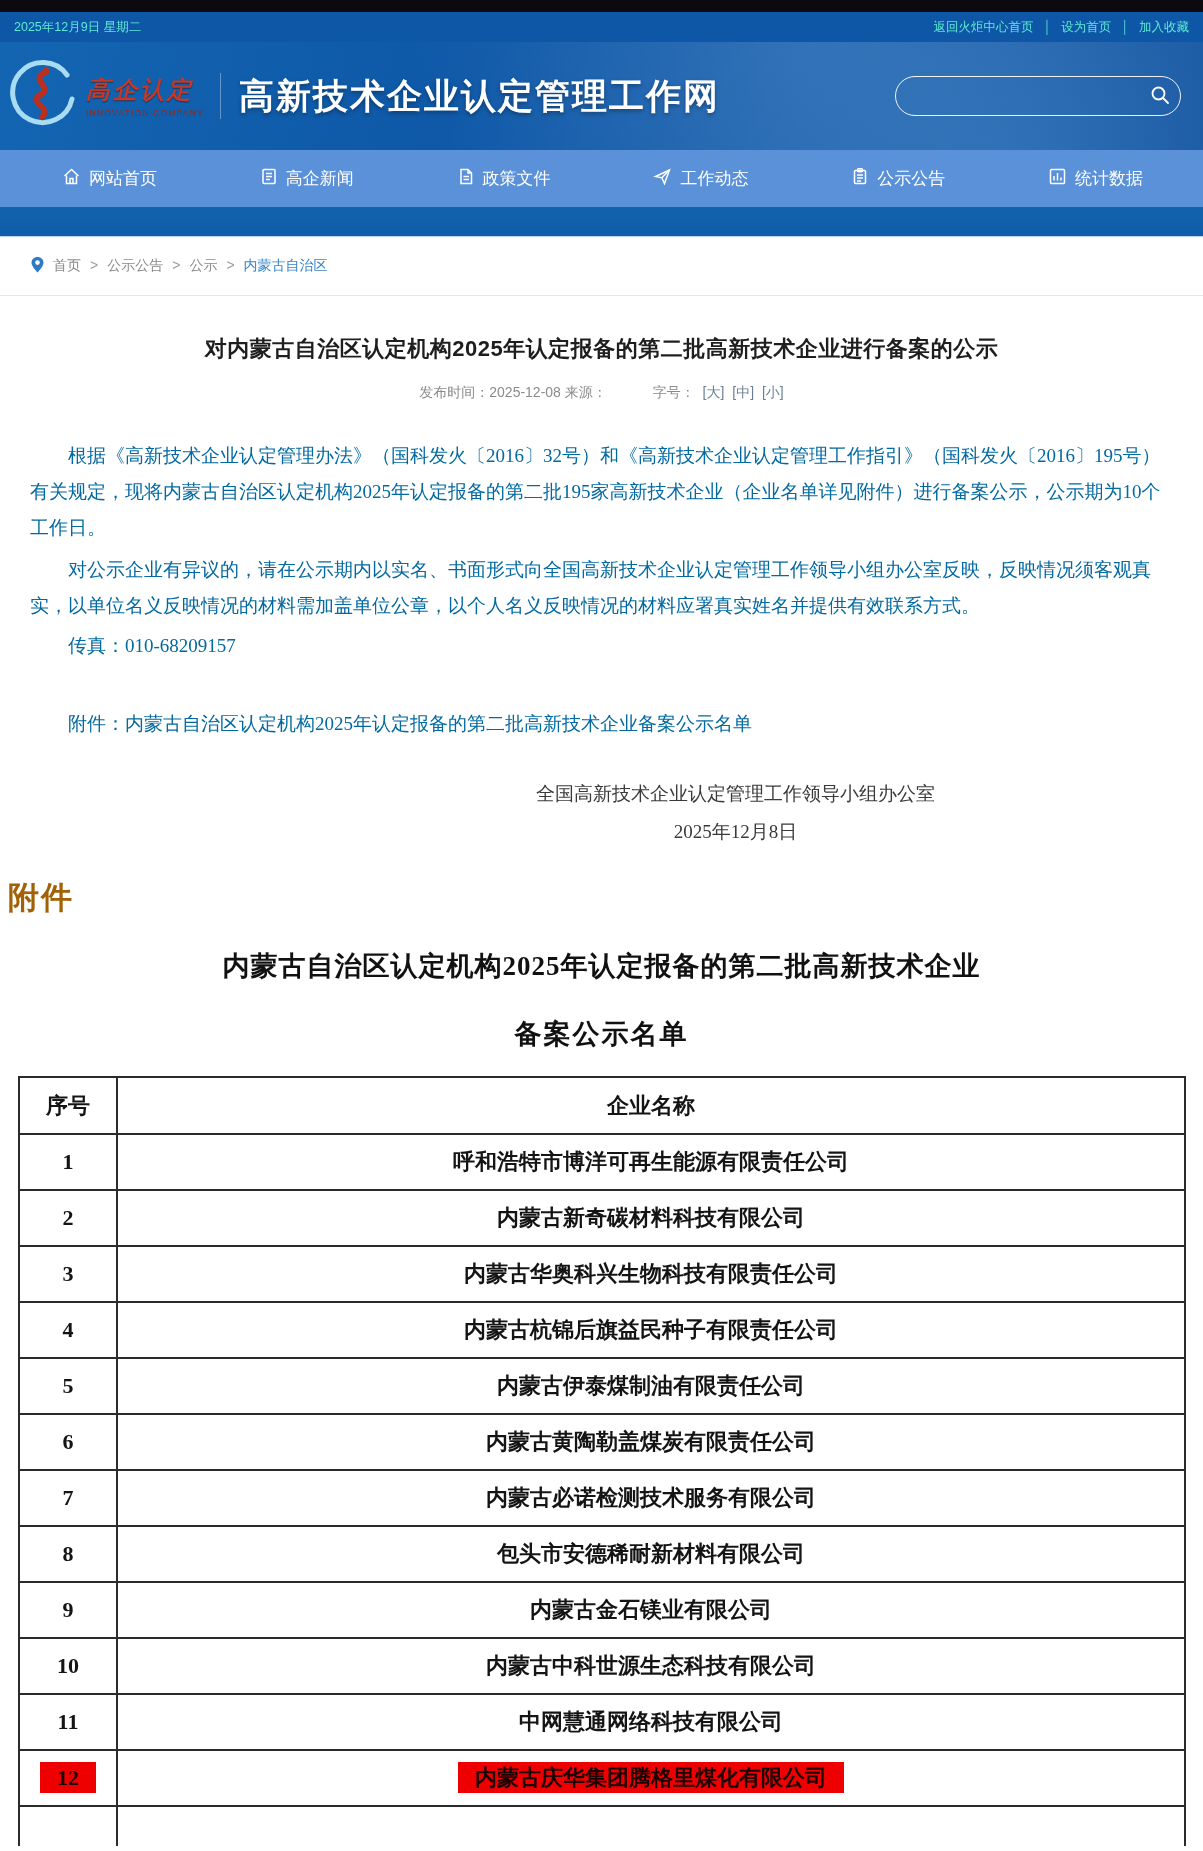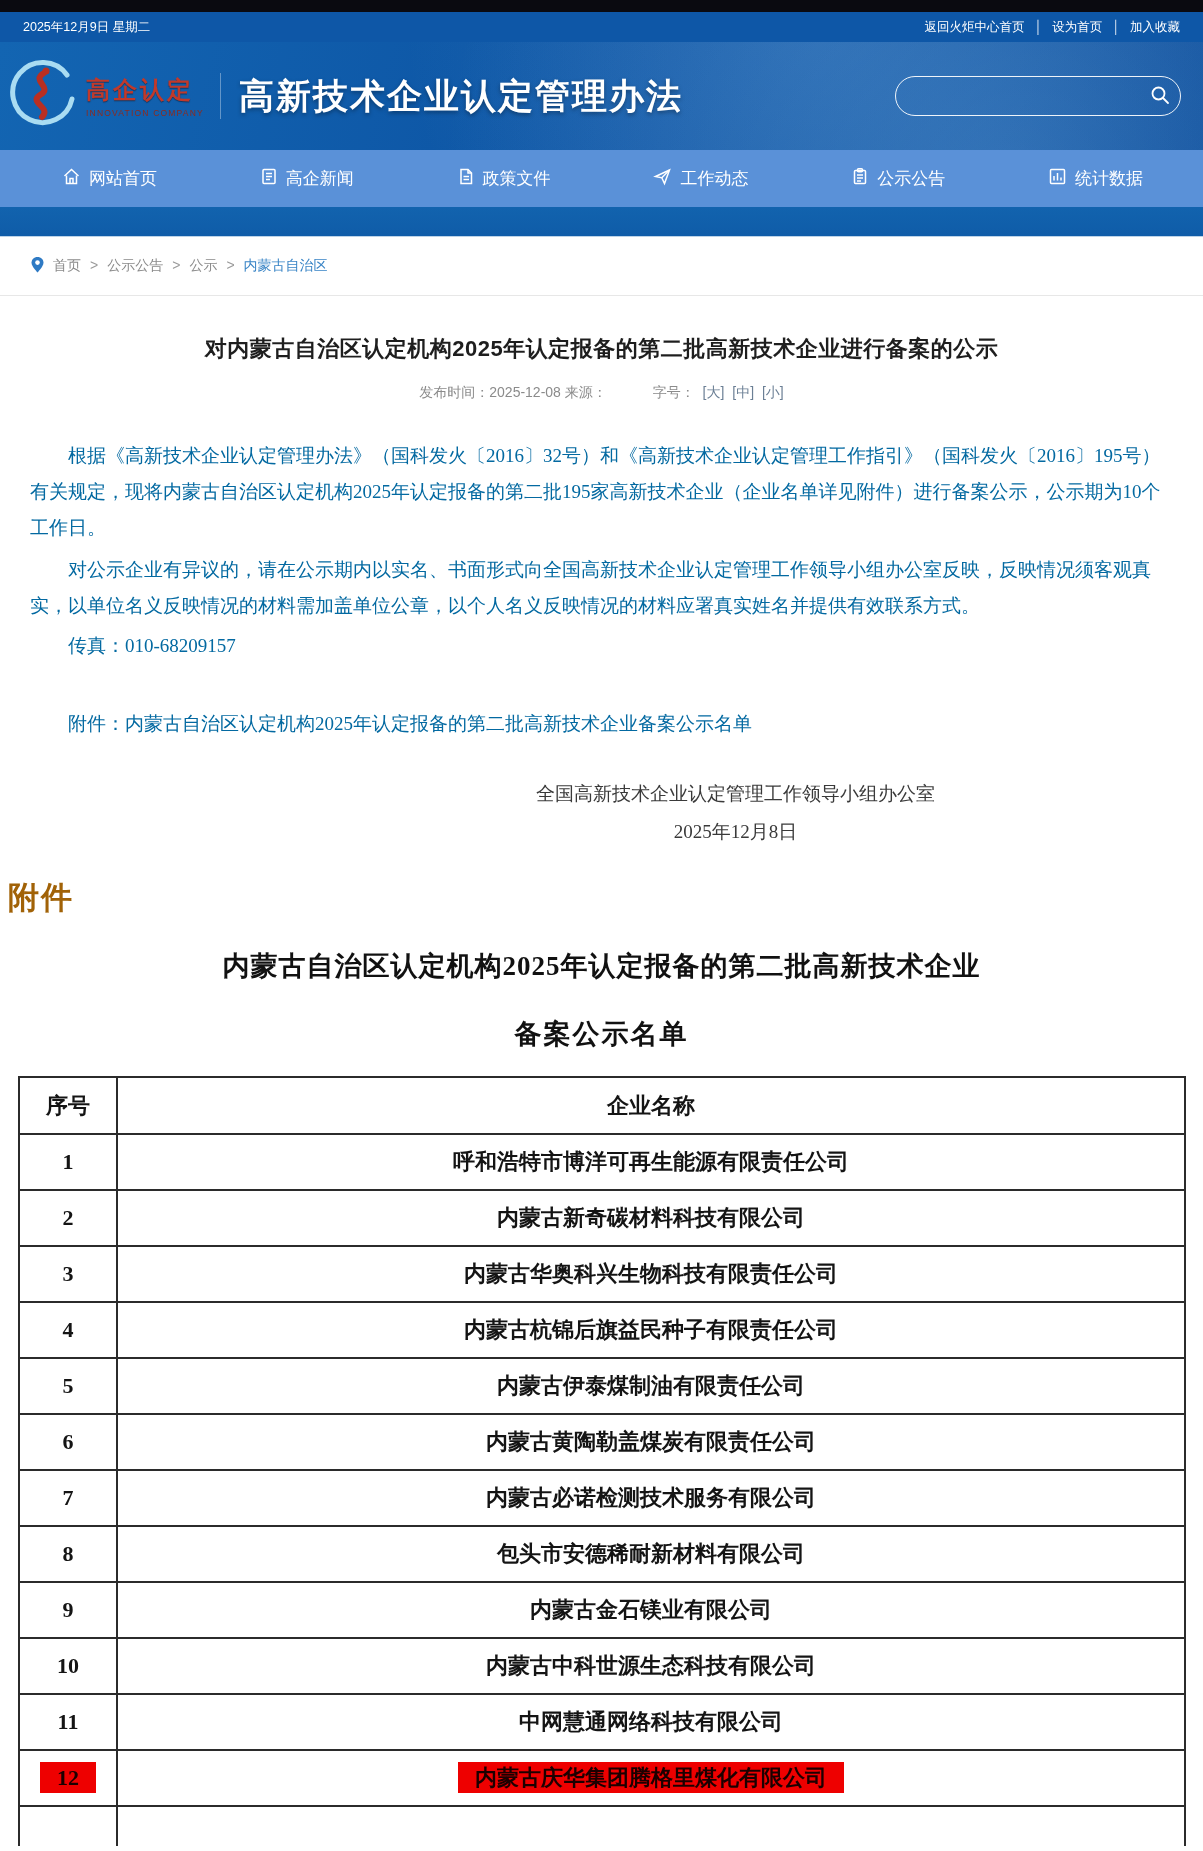--- a/index.html
+++ b/index.html
@@ -1,36 +1,36 @@
 <!DOCTYPE html>
 <html lang="zh"><head>
 <meta charset="utf-8">
 <style>
   * { margin:0; padding:0; box-sizing:border-box; }
   html,body { width:1203px; height:1851px; overflow:hidden; background:#fff;
     font-family:"Liberation Sans", sans-serif; }
 
   
   .top-black { height:12px; background:#0a0a10; }
-  .topbar { height:30px; background:#0e57a7; color:#ffffff; font-size:12.5px;
-    display:flex; align-items:center; justify-content:space-between; padding:0 23px; }
+  .topbar { height:30px; background:#0e57a7; color:#5eead4; font-size:12.5px;
+    display:flex; align-items:center; justify-content:space-between; padding:0 14px; }
   .toplinks { display:flex; align-items:center; }
   .toplink { cursor:pointer; }
   .toplink + .toplink::before { content:"│"; margin:0 10px; opacity:.85; }
 
   
   .header { height:108px; display:flex; align-items:center; position:relative;
     background:
       radial-gradient(circle at 83% 130%, rgba(125,185,235,.28), transparent 55%),
       radial-gradient(circle at 68% -30%, rgba(140,195,240,.20), transparent 50%),
       linear-gradient(105deg,#1365b2,#0c52a2 55%,#0a4a98); }
   .logo-wrap { display:flex; align-items:center; margin-left:10px; }
   .logo-text { margin-left:6px; }
   .logo-cn { font-size:24px; font-weight:800; color:#c0392b; letter-spacing:3px;
-    text-shadow:0 1px 1px rgba(0,0,0,.4); }
+    text-shadow:0 1px 1px rgba(0,0,0,.4);font-style:italic; }
   .logo-en { font-size:8.5px; color:#8e2a1e; letter-spacing:1.2px; margin-top:2px; }
   .header-divider { width:1px; height:46px; background:rgba(255,255,255,.35); margin:0 18px 0 16px; }
   .site-title { color:#fff; font-size:35px; font-weight:800; letter-spacing:2px;
     text-shadow:0 2px 4px rgba(0,0,0,.35); white-space:nowrap; }
   .search-box { position:absolute; right:22px; top:50%; transform:translateY(-50%);
     width:286px; height:40px; border:1.5px solid rgba(255,255,255,.92); border-radius:20px;
     display:flex; align-items:center; }
   .search-input { flex:1; height:100%; background:transparent; border:none; outline:none;
     padding:0 8px 0 18px; color:#fff; font-size:14px; }
   .search-btn { width:40px; height:100%; display:flex; align-items:center; justify-content:center;
@@ -108,21 +108,21 @@
         <path d="M34 14 C 20 22, 44 28, 30 36 C 18 44, 42 48, 32 58" fill="none" stroke="#b92f22" stroke-width="6" stroke-linecap="round"></path>
         <circle cx="36" cy="12" r="3.5" fill="#b92f22"></circle>
       </svg>
     </span>
     <span class="logo-text">
       <div class="logo-cn">高企认定</div>
       <div class="logo-en">INNOVATION COMPANY</div>
     </span>
   </div>
   <div class="header-divider"></div>
-  <div class="site-title">高新技术企业认定管理办法</div>
+  <div class="site-title">高新技术企业认定管理工作网</div>
   <div class="search-box">
     <input class="search-input" type="text" placeholder="" style="">
     <button class="search-btn">
       <span>
         <svg width="20" height="20" viewBox="0 0 20 20">
           <circle cx="8.5" cy="8.5" r="6" fill="none" stroke="#fff" stroke-width="1.8"></circle>
           <line x1="13" y1="13" x2="18" y2="18" stroke="#fff" stroke-width="1.8" stroke-linecap="round"></line>
         </svg>
       </span>
     </button>

